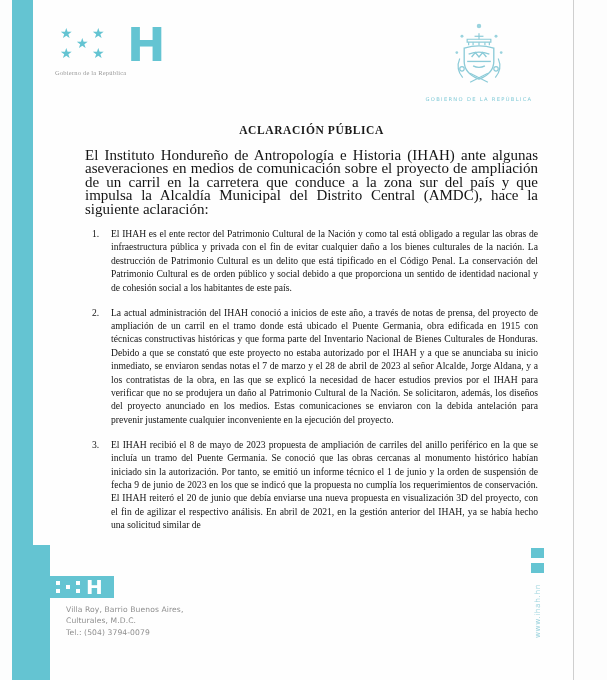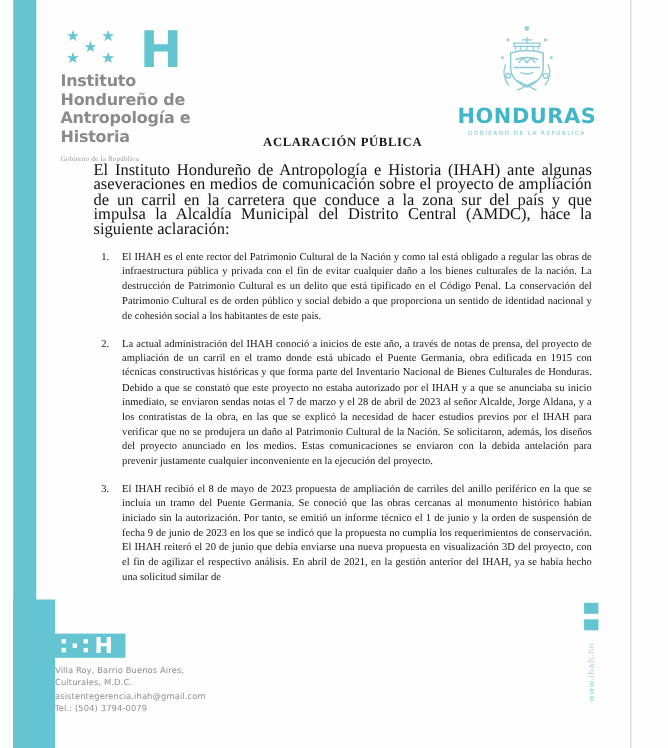--- a/index.html
+++ b/index.html
@@ -239,20 +239,21 @@
     line-height: 20px;
     color: #ffffff;
   }
   .footer-lines {
     margin-top: 6px;
     font-family: "DejaVu Sans", sans-serif;
     font-size: 7.6px;
     line-height: 11.4px;
     color: #8e8e8e;
     letter-spacing: 0.1px;
+    padding-left: 16px;
   }
 
   
   .web-col {
     position: absolute;
     left: 524px;
     top: 548px;
     width: 26px;
     text-align: center;
   }
@@ -290,24 +291,20 @@
       <div class="ihah-mark">
         <div class="ihah-stars">
           <span class="star s1">★</span>
           <span class="star s2">★</span>
           <span class="star s3">★</span>
           <span class="star s4">★</span>
           <span class="star s5">★</span>
         </div>
         <div class="ihah-h">H</div>
       </div>
-      <div class="ihah-name">Instituto
-Hondureño de
-Antropología e
-Historia</div>
       <div class="ihah-gov">Gobierno de la República</div>
     </div>
 
     <div class="gov-logo">
       <div class="seal">
         <svg viewBox="0 0 100 100" width="74" height="74" aria-hidden="true">
           <g fill="#9ad3de">
             <circle cx="50" cy="8" r="3"></circle>
             <circle cx="27" cy="22" r="2"></circle>
             <circle cx="73" cy="22" r="2"></circle>
@@ -329,21 +326,20 @@
           </g>
           <g stroke="#8ccbd8" stroke-width="1.6" fill="none">
             <path d="M24 52 q-6 14 4 26"></path>
             <path d="M76 52 q6 14 -4 26"></path>
             <path d="M38 84 l24 -12 M38 72 l24 12"></path>
             <circle cx="27" cy="66" r="3"></circle>
             <circle cx="73" cy="66" r="3"></circle>
           </g>
         </svg>
       </div>
-      <div class="gov-title">HONDURAS</div>
       <div class="gov-sub">GOBIERNO DE LA REPÚBLICA</div>
     </div>
   </div>
 
   <div class="doc">
     <h1 class="doc-title">ACLARACIÓN PÚBLICA</h1>
     <p class="para">El Instituto Hondureño de Antropología e Historia (IHAH) ante algunas aseveraciones en medios de comunicación sobre el proyecto de ampliación de un carril en la carretera que conduce a la zona sur del país y que impulsa la Alcaldía Municipal del Distrito Central (AMDC), hace la siguiente aclaración:</p>
     <ol class="items">
       <li>El IHAH es el ente rector del Patrimonio Cultural de la Nación y como tal está obligado a regular las obras de infraestructura pública y privada con el fin de evitar cualquier daño a los bienes culturales de la nación. La destrucción de Patrimonio Cultural es un delito que está tipificado en el Código Penal. La conservación del Patrimonio Cultural es de orden público y social debido a que proporciona un sentido de identidad nacional y de cohesión social a los habitantes de este país.</li>
       <li>La actual administración del IHAH conoció a inicios de este año, a través de notas de prensa, del proyecto de ampliación de un carril en el tramo donde está ubicado el Puente Germania, obra edificada en 1915 con técnicas constructivas históricas y que forma parte del Inventario Nacional de Bienes Culturales de Honduras. Debido a que se constató que este proyecto no estaba autorizado por el IHAH y a que se anunciaba su inicio inmediato, se enviaron sendas notas el 7 de marzo y el 28 de abril de 2023 al señor Alcalde, Jorge Aldana, y a los contratistas de la obra, en las que se explicó la necesidad de hacer estudios previos por el IHAH para verificar que no se produjera un daño al Patrimonio Cultural de la Nación. Se solicitaron, además, los diseños del proyecto anunciado en los medios. Estas comunicaciones se enviaron con la debida antelación para prevenir justamente cualquier inconveniente en la ejecución del proyecto.</li>
@@ -356,21 +352,20 @@
       <span class="fdot d1"></span>
       <span class="fdot d2"></span>
       <span class="fdot d3"></span>
       <span class="fdot d4"></span>
       <span class="fdot d5"></span>
       <span class="fh">H</span>
     </div>
     <div class="footer-lines">
       <div>Villa Roy, Barrio Buenos Aires,</div>
       <div>Culturales, M.D.C.</div>
-      <div>asistentegerencia.ihah@gmail.com</div>
       <div>Tel.: (504) 3794-0079</div>
     </div>
   </div>
 
   <div class="web-col">
     <div class="sq"></div>
     <div class="sq"></div>
     <span class="web-url">www.ihah.hn</span>
   </div>
 </div>

